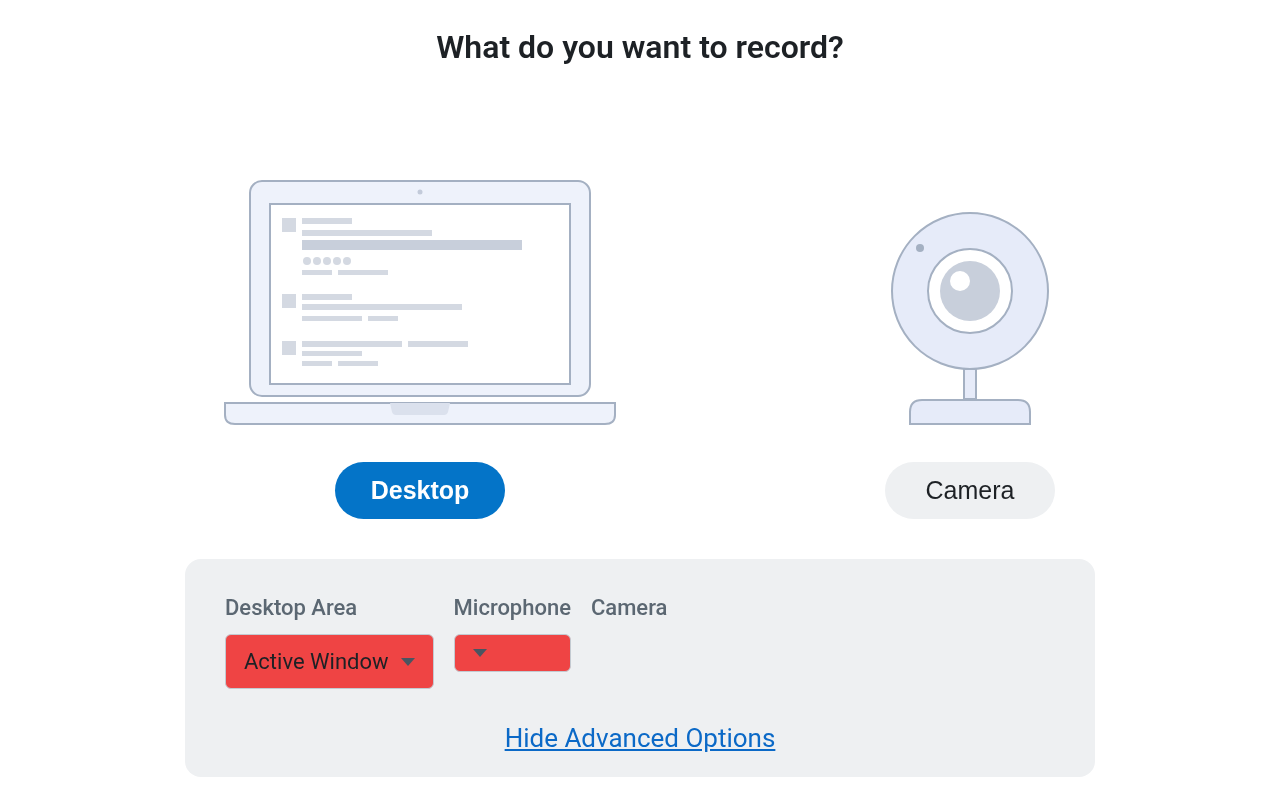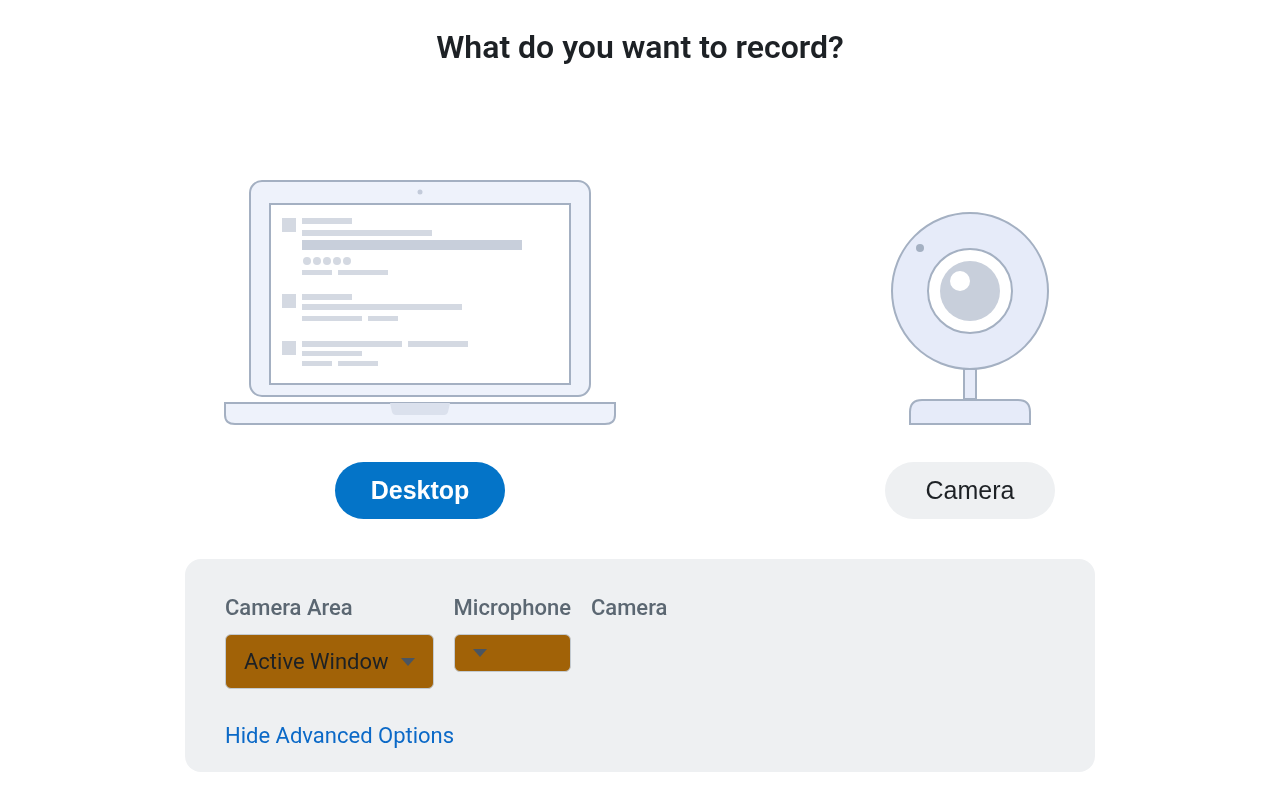--- a/index.html
+++ b/index.html
@@ -77,21 +77,21 @@
       display: flex;
       flex-direction: column;
     }
     .select-label {
       color: #5b6772;
       font-size: 22px;
       font-weight: 500;
       margin-bottom: 14px;
     }
     .select-box {
-      background: #a16207;
+      background: #ef4444;
       border: 1px solid #c3cad1;
       border-radius: 6px;
       padding: 14px 18px;
       display: flex;
       align-items: center;
       gap: 12px;
       cursor: pointer;
       font-size: 22px;
       color: #1d2125;
       white-space: nowrap;
@@ -99,22 +99,24 @@
     .caret-down {
       width: 0;
       height: 0;
       border-left: 7px solid transparent;
       border-right: 7px solid transparent;
       border-top: 8px solid #4a5561;
       display: inline-block;
     }
     .advanced-toggle {
       display: block;
+      text-align: center;
       color: #0b69c7;
-      font-size: 22px;
+      font-size: 26px;
+      text-decoration: underline;
       cursor: pointer;
     }
   </style>
 </head>
 <body>
 
 <div class="container">
   <h1 class="page-title">What do you want to record?</h1>
 
   <div class="choices">
@@ -165,21 +167,21 @@
           <path d="M 30 218 L 150 218 L 150 206 Q 150 194 138 194 L 42 194 Q 30 194 30 206 Z" fill="#e6ebf9" stroke="#a4b0c2" stroke-width="2"></path>
         </svg>
       </div>
       <button class="choice-btn unselected">Camera</button>
     </div>
   </div>
 
   <div class="advanced-panel">
     <div class="selects-row">
       <div class="select-group">
-        <div class="select-label">Camera Area</div>
+        <div class="select-label">Desktop Area</div>
         <div class="select-box">
           <span>Active Window</span>
           <span class="caret-down"></span>
         </div>
       </div>
 
       <div class="select-group">
         <div class="select-label">Microphone</div>
         <div class="select-box">
           <span class="caret-down"></span>

